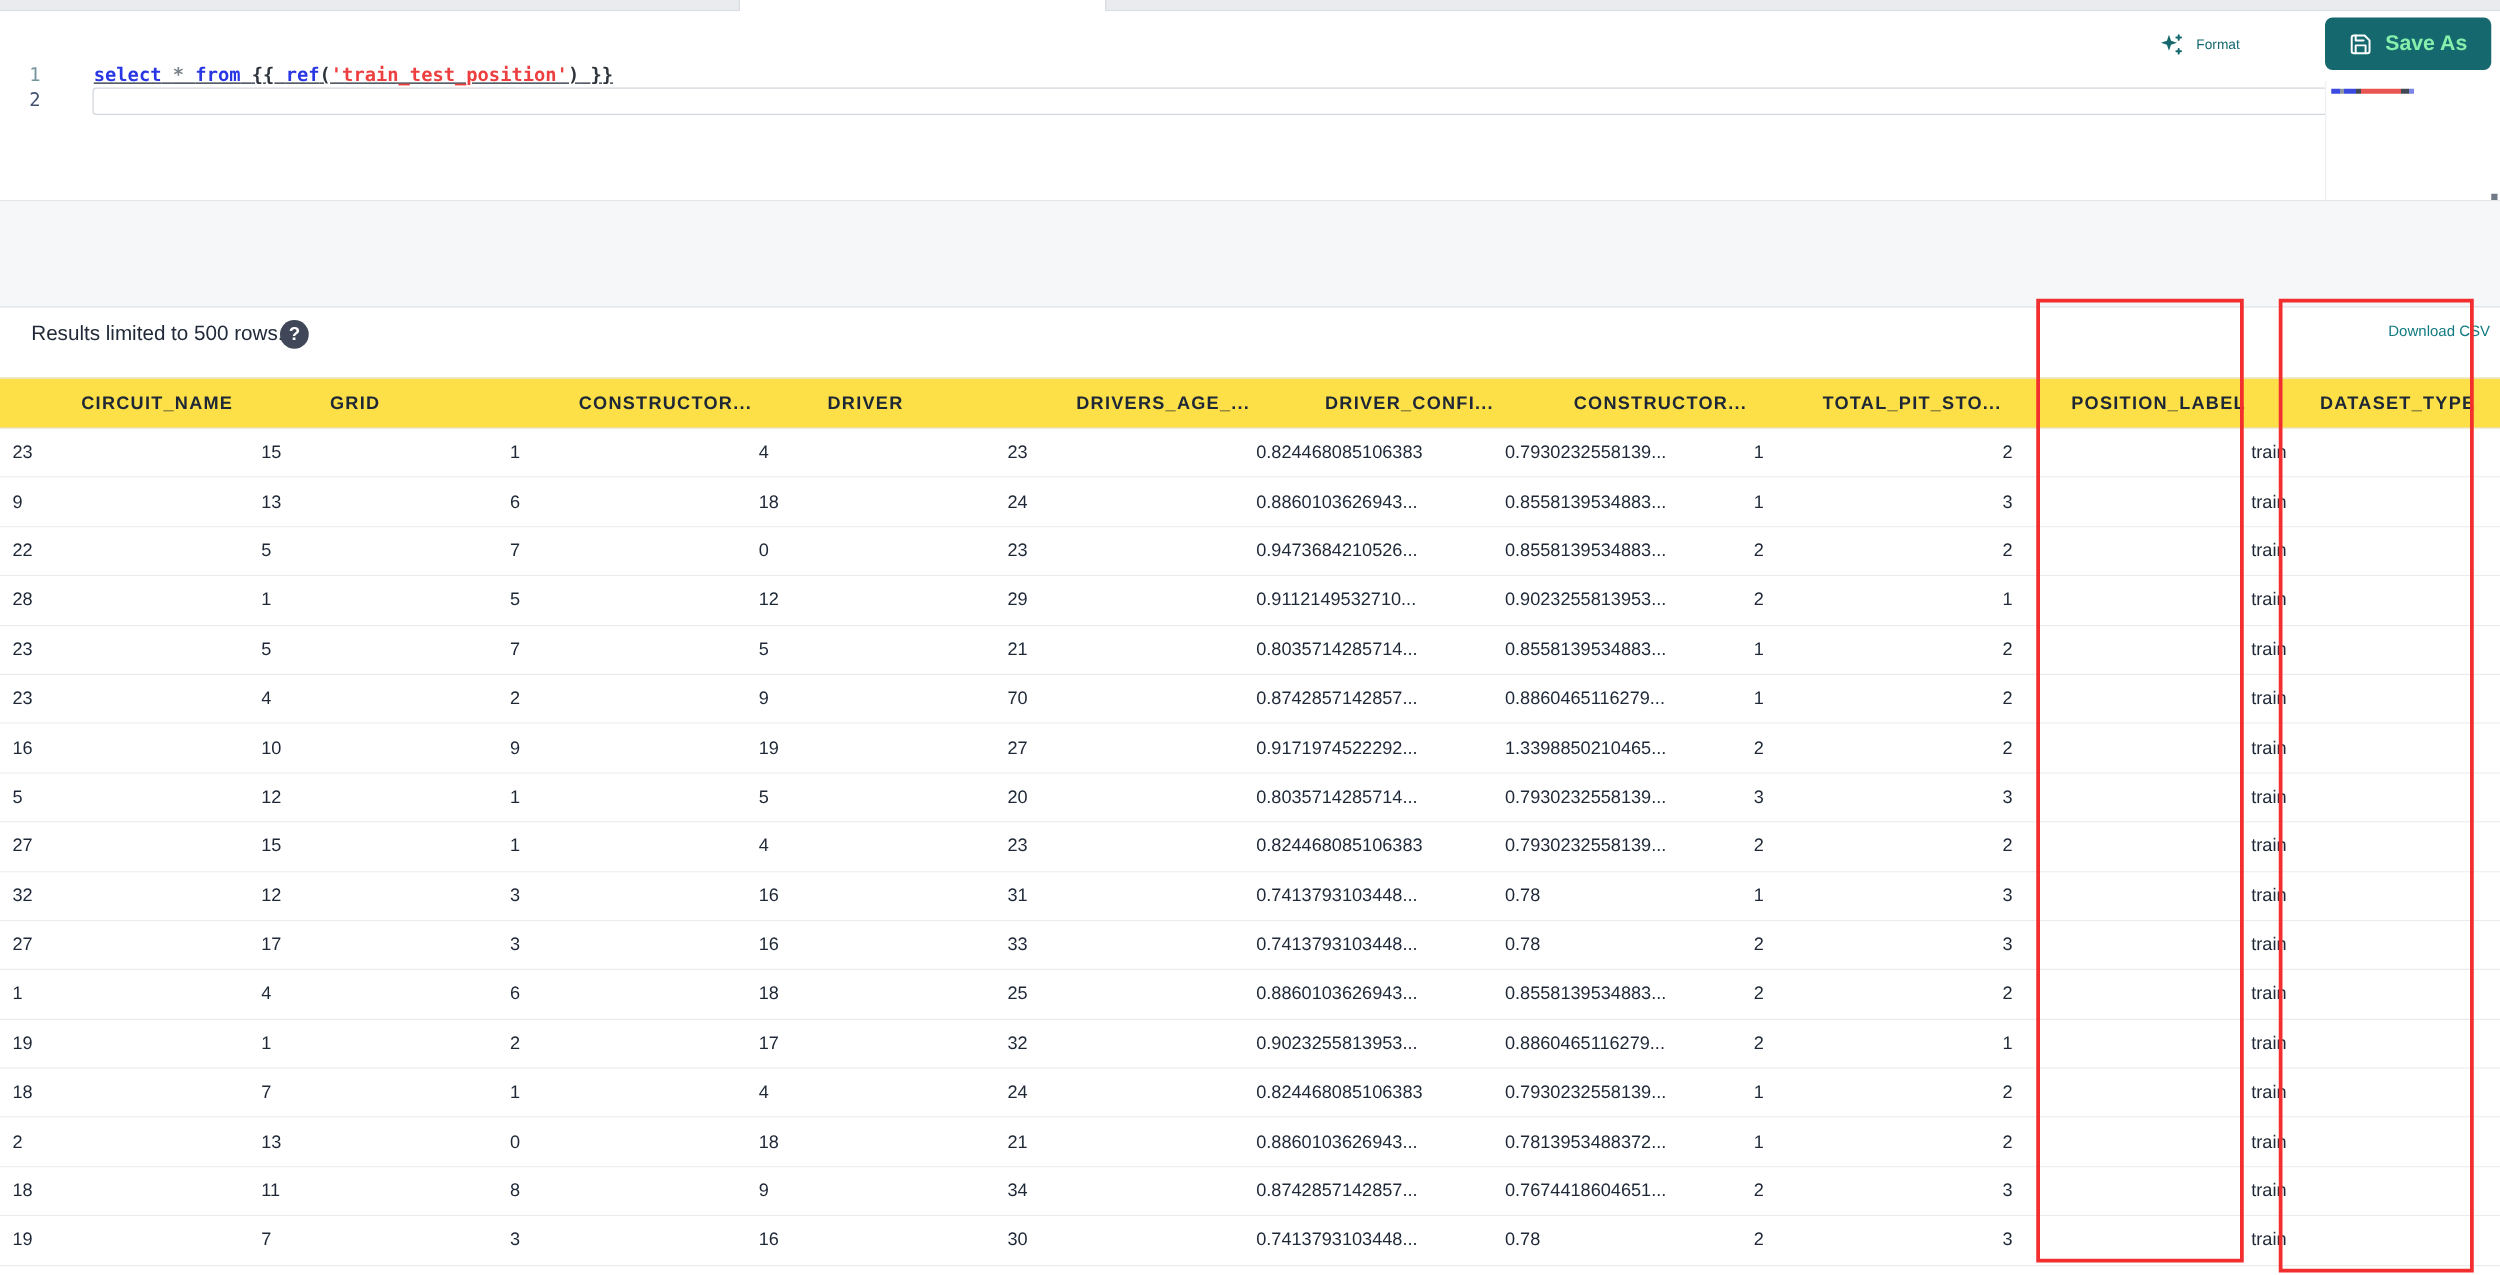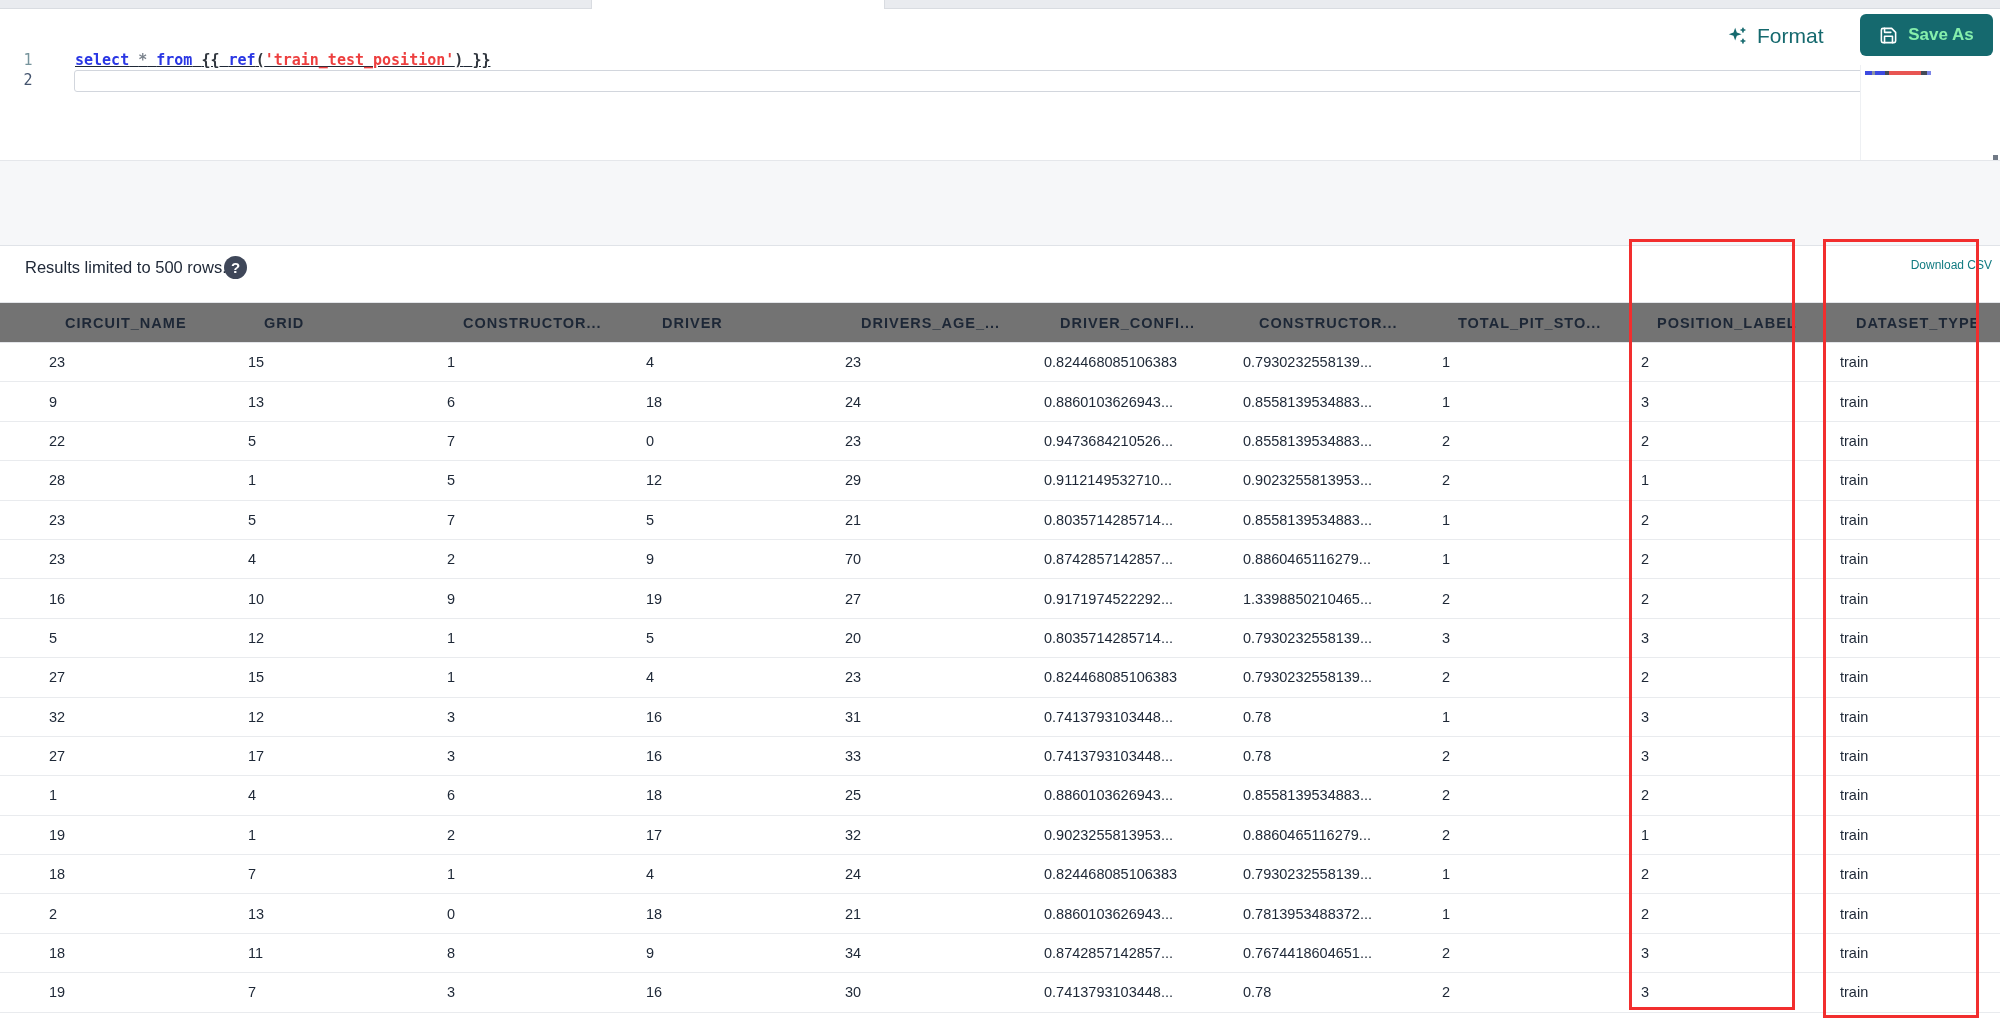--- a/index.html
+++ b/index.html
@@ -30,21 +30,21 @@
   .tok-function { color:var(--code-keyword,#2936e4); }
   .tok-operator { color:var(--code-operator,#7a828c); }
   .tok-brace    { color:var(--code-brace,#2f353d); }
   .tok-string   { color:var(--code-string,#ed3f3f); }
   .tok-plain    { color:#2f353d; }
   .line2-box { position:absolute; left:74px; top:61px; width:1902px; height:22px;
         border:1px solid #d2d6dd; border-radius:3px; background:#fff; }
 
   .format-btn { position:absolute; left:1726px; top:12px; height:30px;
         display:flex; align-items:center; gap:9px; cursor:pointer;
-        color:var(--accent-teal,#15696e); font-size:21px; font-weight:500; }
+        color:var(--accent-teal,#15696e); font-size:11px; font-weight:500; }
   .saveas-btn { position:absolute; left:1860px; top:5px; width:133px; height:42px;
         background:var(--accent-teal,#15696e); color:#86efac; border:none; border-radius:6px;
         display:flex; align-items:center; justify-content:center; gap:10px;
         font-family:"Liberation Sans", sans-serif; font-size:17px; font-weight:600; cursor:pointer; }
 
   .minimap { position:absolute; left:1860px; top:56px; width:130px; height:100px;
         border-left:1px solid #eef0f3; background:#fff; }
   .minimap-line { position:absolute; left:4px; top:6px; height:4px; width:92px;
         background:linear-gradient(90deg,#3d4ae0 0 7px,#8d94a3 7px 10px,#3d4ae0 10px 20px,
           #434a56 20px 24px,#e85552 24px 56px,#434a56 56px 62px,#7d86e8 62px 66px,transparent 66px); }
@@ -72,24 +72,24 @@
   .status-text { position:absolute; left:25px; top:258px; font-size:16.5px; color:#212a39; }
   .help-icon { position:absolute; left:224px; top:256px; width:23px; height:23px; border-radius:50%;
         background:#3f4759; color:#fff; font-size:15px; font-weight:700; text-align:center;
         line-height:23px; cursor:pointer; }
   .download-link { position:absolute; right:8px; top:258px; font-size:12px;
         color:var(--link-teal,#117b81); cursor:pointer; text-decoration:none; }
 
   
   .rtable { position:absolute; top:302px; left:0; width:2000px; }
   .thead { height:41px; display:flex; align-items:center; padding-left:65px;
-        border-top:1px solid #e3e5e9; border-bottom:1px solid #e3e5e9; background:#737373; }
+        border-top:1px solid #e3e5e9; border-bottom:1px solid #e3e5e9; background:#fde047; }
   .hcell { font-size:13px; font-weight:700; letter-spacing:1px; color:#5c6675; }
   .trow { height:39.4px; display:flex; align-items:center; padding-left:49px;
-        border-bottom:1px solid #e9ebee; background:#fff; }
+        border-bottom:1px solid #e9ebee; background:#fff;justify-content:flex-end; }
   .cell { flex:0 0 199px; width:199px; font-size:14.5px; color:#1d2736;
         white-space:nowrap; overflow:hidden; }
 
   
   .redbox { position:absolute; border:3px solid var(--annotation-red,#f22e2e); background:transparent; }
   .redbox-1 { left:1629px; top:239px; width:166px; height:771px; }
   .redbox-2 { left:1823px; top:239px; width:156px; height:779px; }
 
   svg { display:block; }
 </style>

